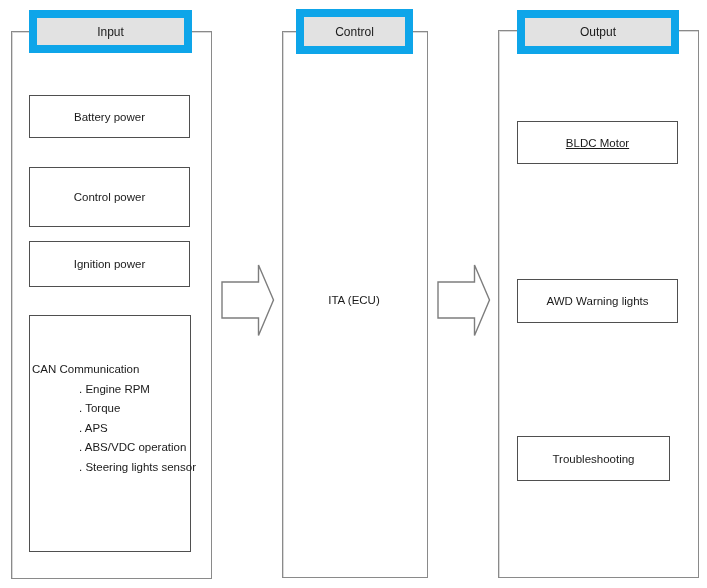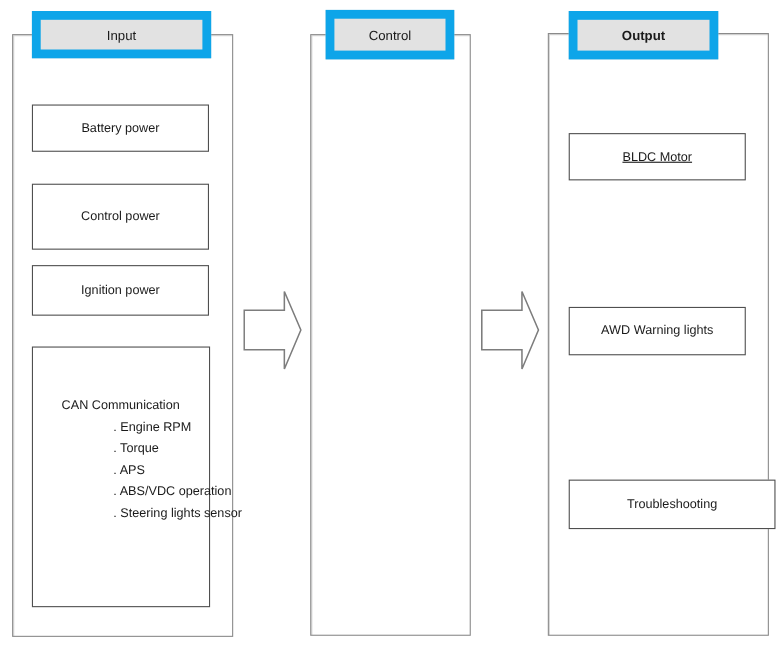--- a/index.html
+++ b/index.html
@@ -17,49 +17,49 @@
     display:flex; align-items:center; justify-content:center;
     font-size:12px; box-sizing:border-box;
   }
   .inner-box {
     position:absolute; background:#ffffff; border:1px solid #4f4f4f;
     display:flex; align-items:center; justify-content:center;
     font-size:11.5px; box-sizing:border-box;
   }
   .can-box {
     position:absolute; background:#ffffff; border:1px solid #4f4f4f;
-    font-size:11.5px; box-sizing:border-box; padding:44px 6px 0 26px;
+    font-size:11.5px; box-sizing:border-box; padding:44px 6px 0 2px;
     line-height:19.5px;
   }
   .can-title { white-space:nowrap; }
   .can-item { white-space:nowrap; padding-left:7px;margin-left:40px; }
   .ecu-label {
     position:absolute; text-align:center; font-size:11.5px;
   }
   .arrow { position:absolute; }
 
   
   #input-container   { left:11px;  top:31px; width:199px; height:546px; }
   #control-container { left:282px; top:31px; width:144px; height:545px; }
   #output-container  { left:498px; top:30px; width:199px; height:546px; }
 
   #input-header   { left:29px;  top:10px; width:163px; height:43px; }
   #control-header { left:296px; top:9px;  width:117px; height:45px; }
-  #output-header  { left:517px; top:10px; width:136px; height:44px;font-weight:bold; }
+  #output-header  { left:517px; top:10px; width:162px; height:44px; }
 
   #box-battery  { left:29px; top:95px;  width:161px; height:43px; }
   #box-control  { left:29px; top:167px; width:161px; height:60px; }
   #box-ignition { left:29px; top:241px; width:161px; height:46px; }
   #box-can      { left:29px; top:315px; width:162px; height:237px; }
 
   #label-ecu { left:282px; top:294px; width:144px; }
 
   #box-bldc    { left:517px; top:121px; width:161px; height:43px;text-decoration:underline; }
   #box-awd     { left:517px; top:279px; width:161px; height:44px; }
-  #box-trouble { left:517px; top:436px; width:188px; height:45px; }
+  #box-trouble { left:517px; top:436px; width:153px; height:45px; }
 
   #arrow-left  { left:221px; top:264px; }
   #arrow-right { left:437px; top:264px; }
 </style>
 </head>
 <body>
 
 <div class="canvas">
 
   <div class="container" id="input-container"></div>
@@ -76,20 +76,21 @@
 
   <div class="can-box" id="box-can">
     <div class="can-title">CAN Communication</div>
     <div class="can-item">. Engine RPM</div>
     <div class="can-item">. Torque</div>
     <div class="can-item">. APS</div>
     <div class="can-item">. ABS/VDC operation</div>
     <div class="can-item">. Steering lights sensor</div>
   </div>
 
+  <div class="ecu-label" id="label-ecu">ITA (ECU)</div>
 
   <div class="inner-box" id="box-bldc">BLDC Motor</div>
   <div class="inner-box" id="box-awd">AWD Warning lights</div>
   <div class="inner-box" id="box-trouble">Troubleshooting</div>
 
   <svg class="arrow" id="arrow-left" width="54" height="73" viewBox="0 0 54 73">
     <polygon points="1,18 37.5,18 37.5,1 52.5,36 37.5,71.5 37.5,54 1,54" fill="#ffffff" stroke="#7d7d7d" stroke-width="1.4" stroke-linejoin="miter"></polygon>
   </svg>
   <svg class="arrow" id="arrow-right" width="54" height="73" viewBox="0 0 54 73">
     <polygon points="1,18 37.5,18 37.5,1 52.5,36 37.5,71.5 37.5,54 1,54" fill="#ffffff" stroke="#7d7d7d" stroke-width="1.4" stroke-linejoin="miter"></polygon>

